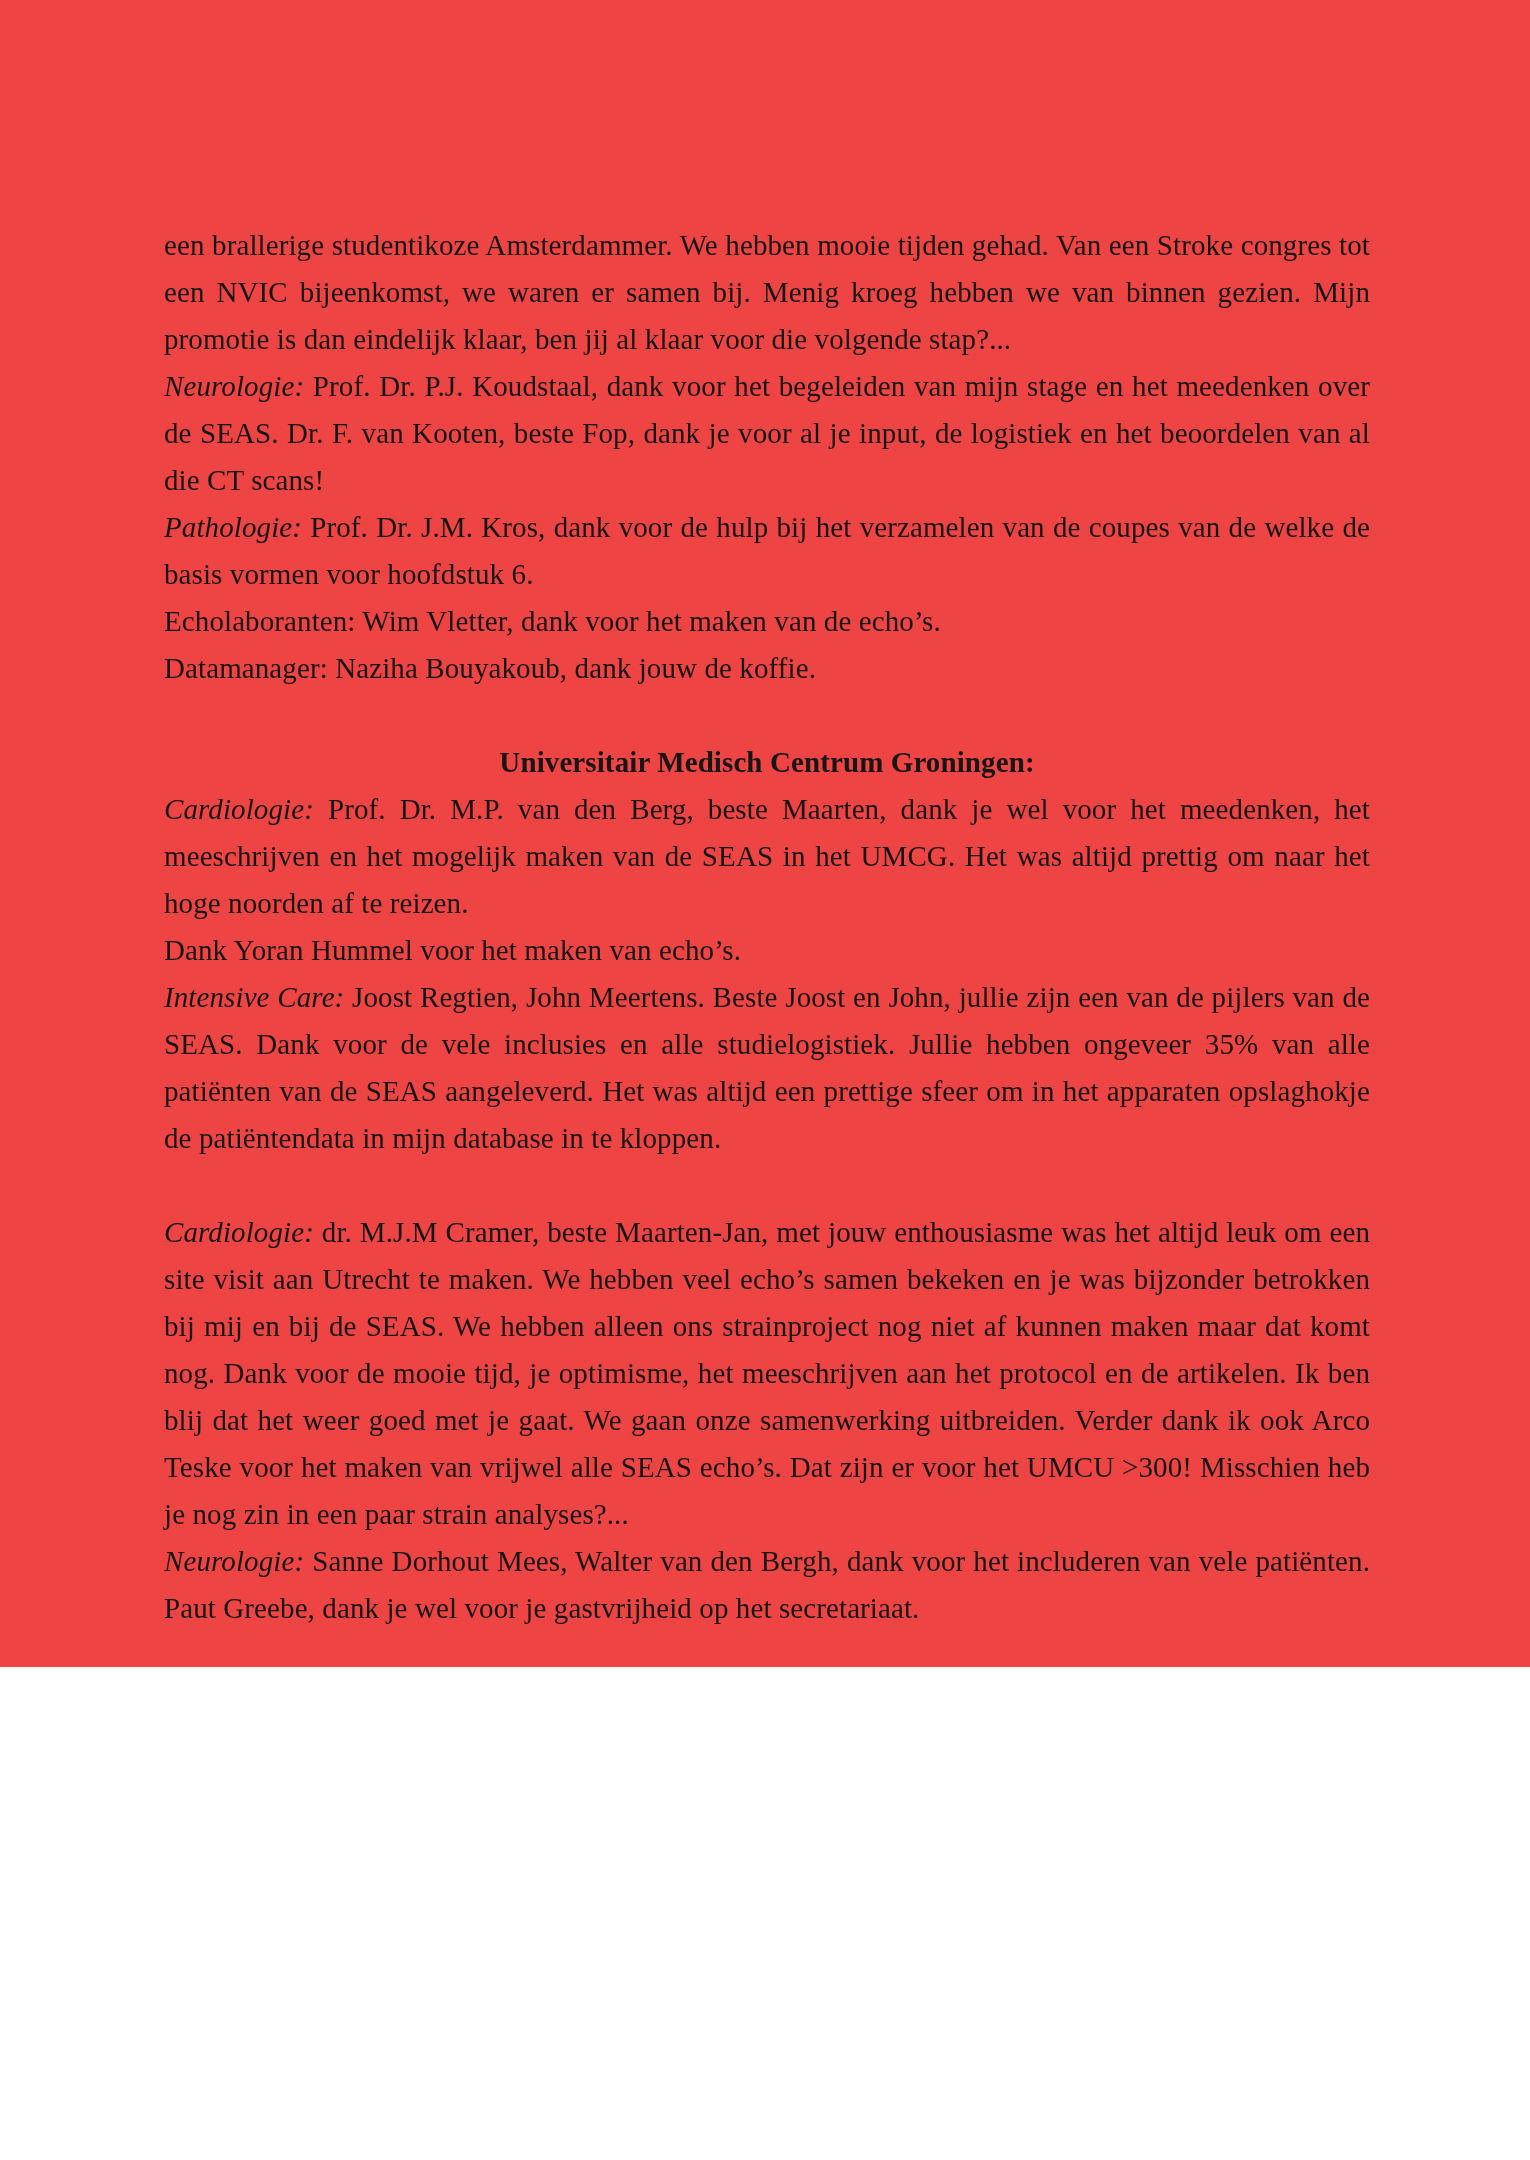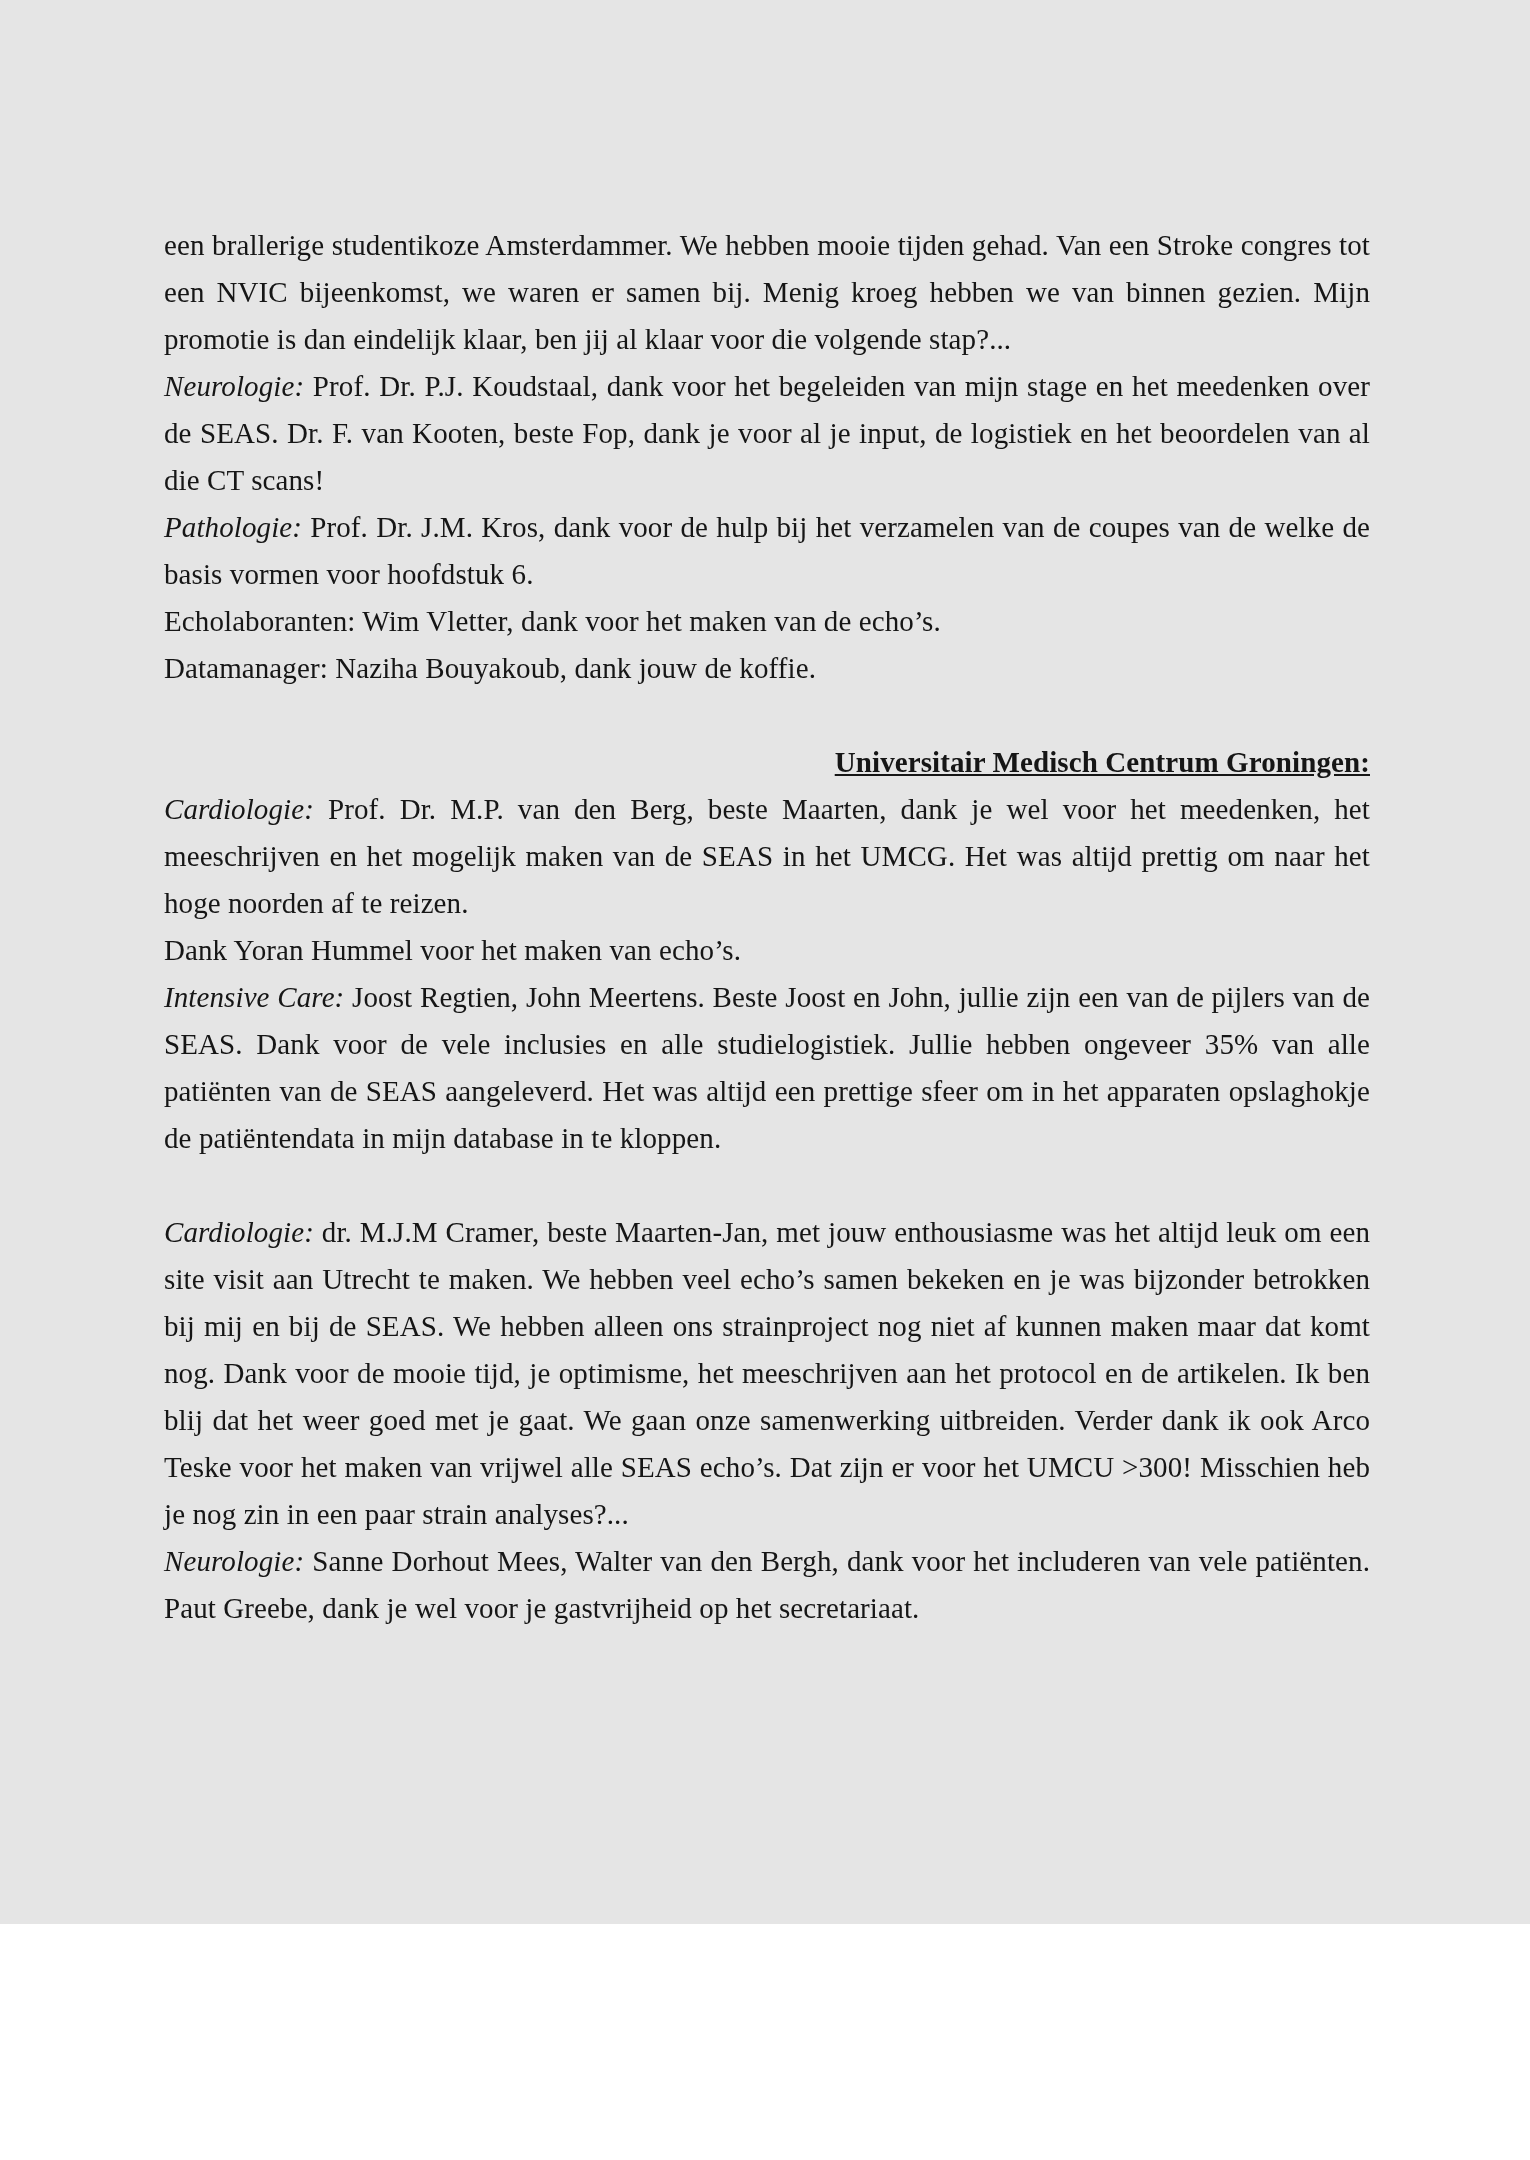--- a/index.html
+++ b/index.html
@@ -4,39 +4,39 @@
 <style>
   * { margin: 0; padding: 0; box-sizing: border-box; }
   html, body {
     width: 1530px;
     height: 2160px;
     background: #ffffff;
   }
   .page {
     position: relative;
     width: 1530px;
-    height: 1924px;
-    background: #e5e5e5;
+    height: 1667px;
+    background: #ef4444;
     color: #161616;
     font-family: "Liberation Serif", "DejaVu Serif", serif;
     overflow: hidden;
   }
   .text-column {
     position: absolute;
     left: 164px;
     top: 222px;
     width: 1206px;
     font-size: 29px;
     line-height: 47px;
     text-align: justify;
     letter-spacing: 0.1px;
   }
   .para { margin: 0; }
   .para em { font-style: italic; }
-  .heading { font-weight: bold; text-align: right; text-decoration: underline; }
+  .heading { font-weight: bold; text-align: center; }
   .spacer { height: 47px; }
   .page-number {
     position: absolute;
     left: 164px;
     top: 2033px;
     font-size: 29px;
     line-height: 47px;
     color: #161616;
     text-align: right;
   }

